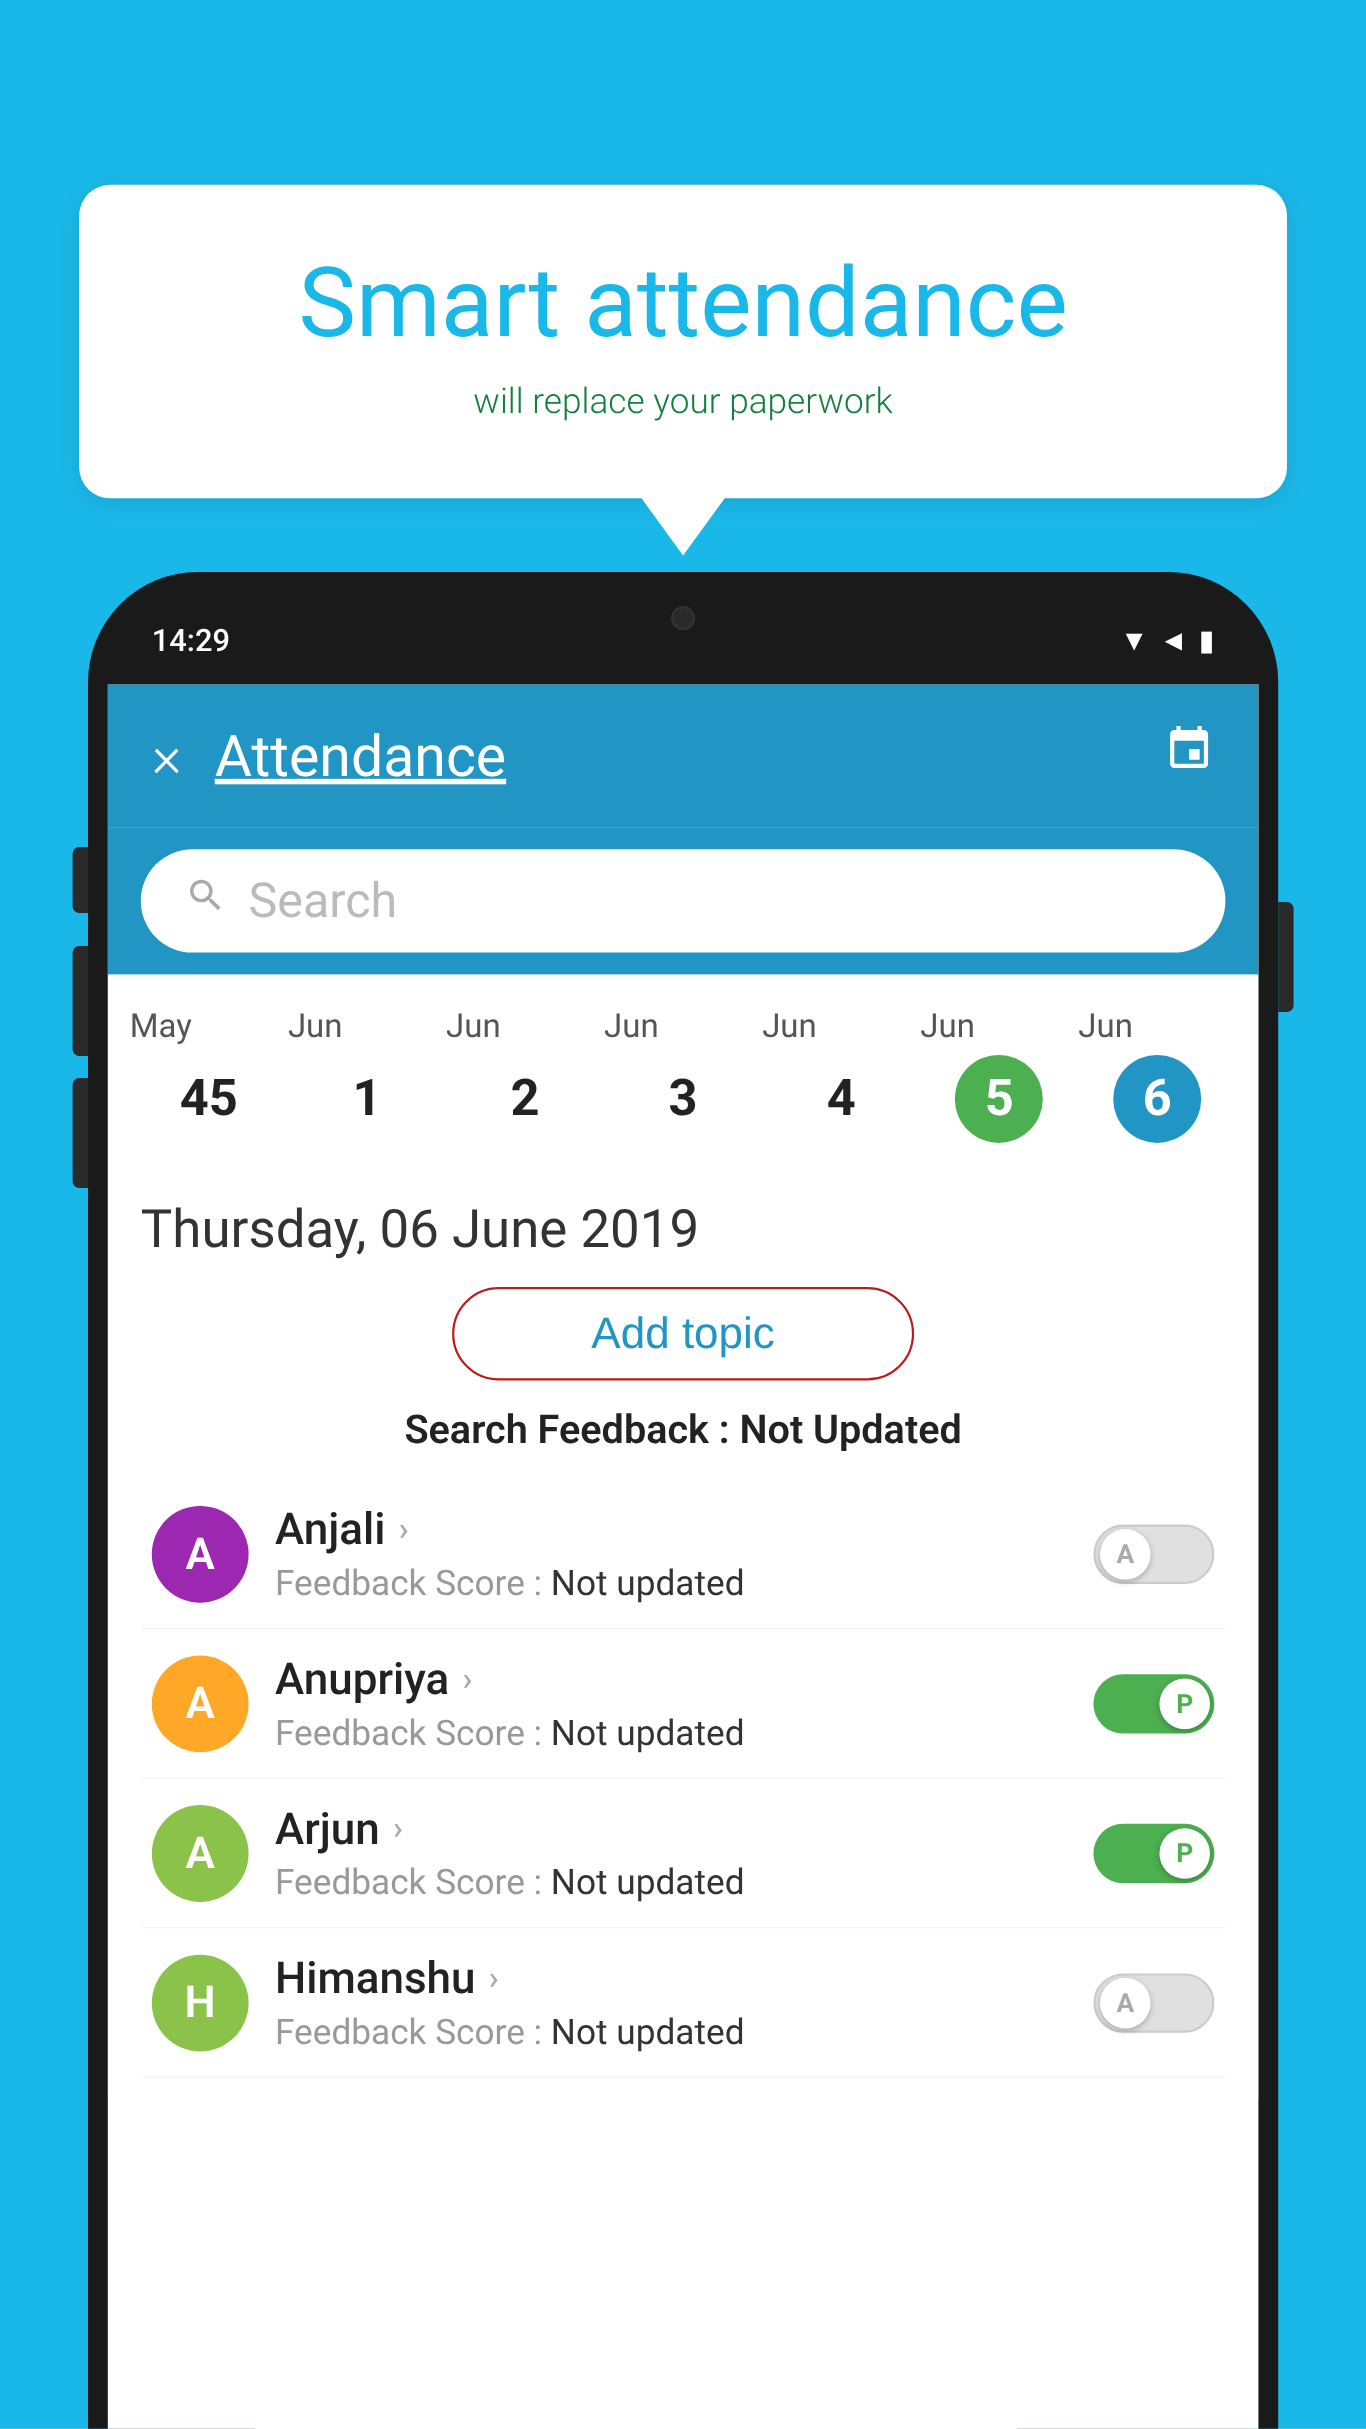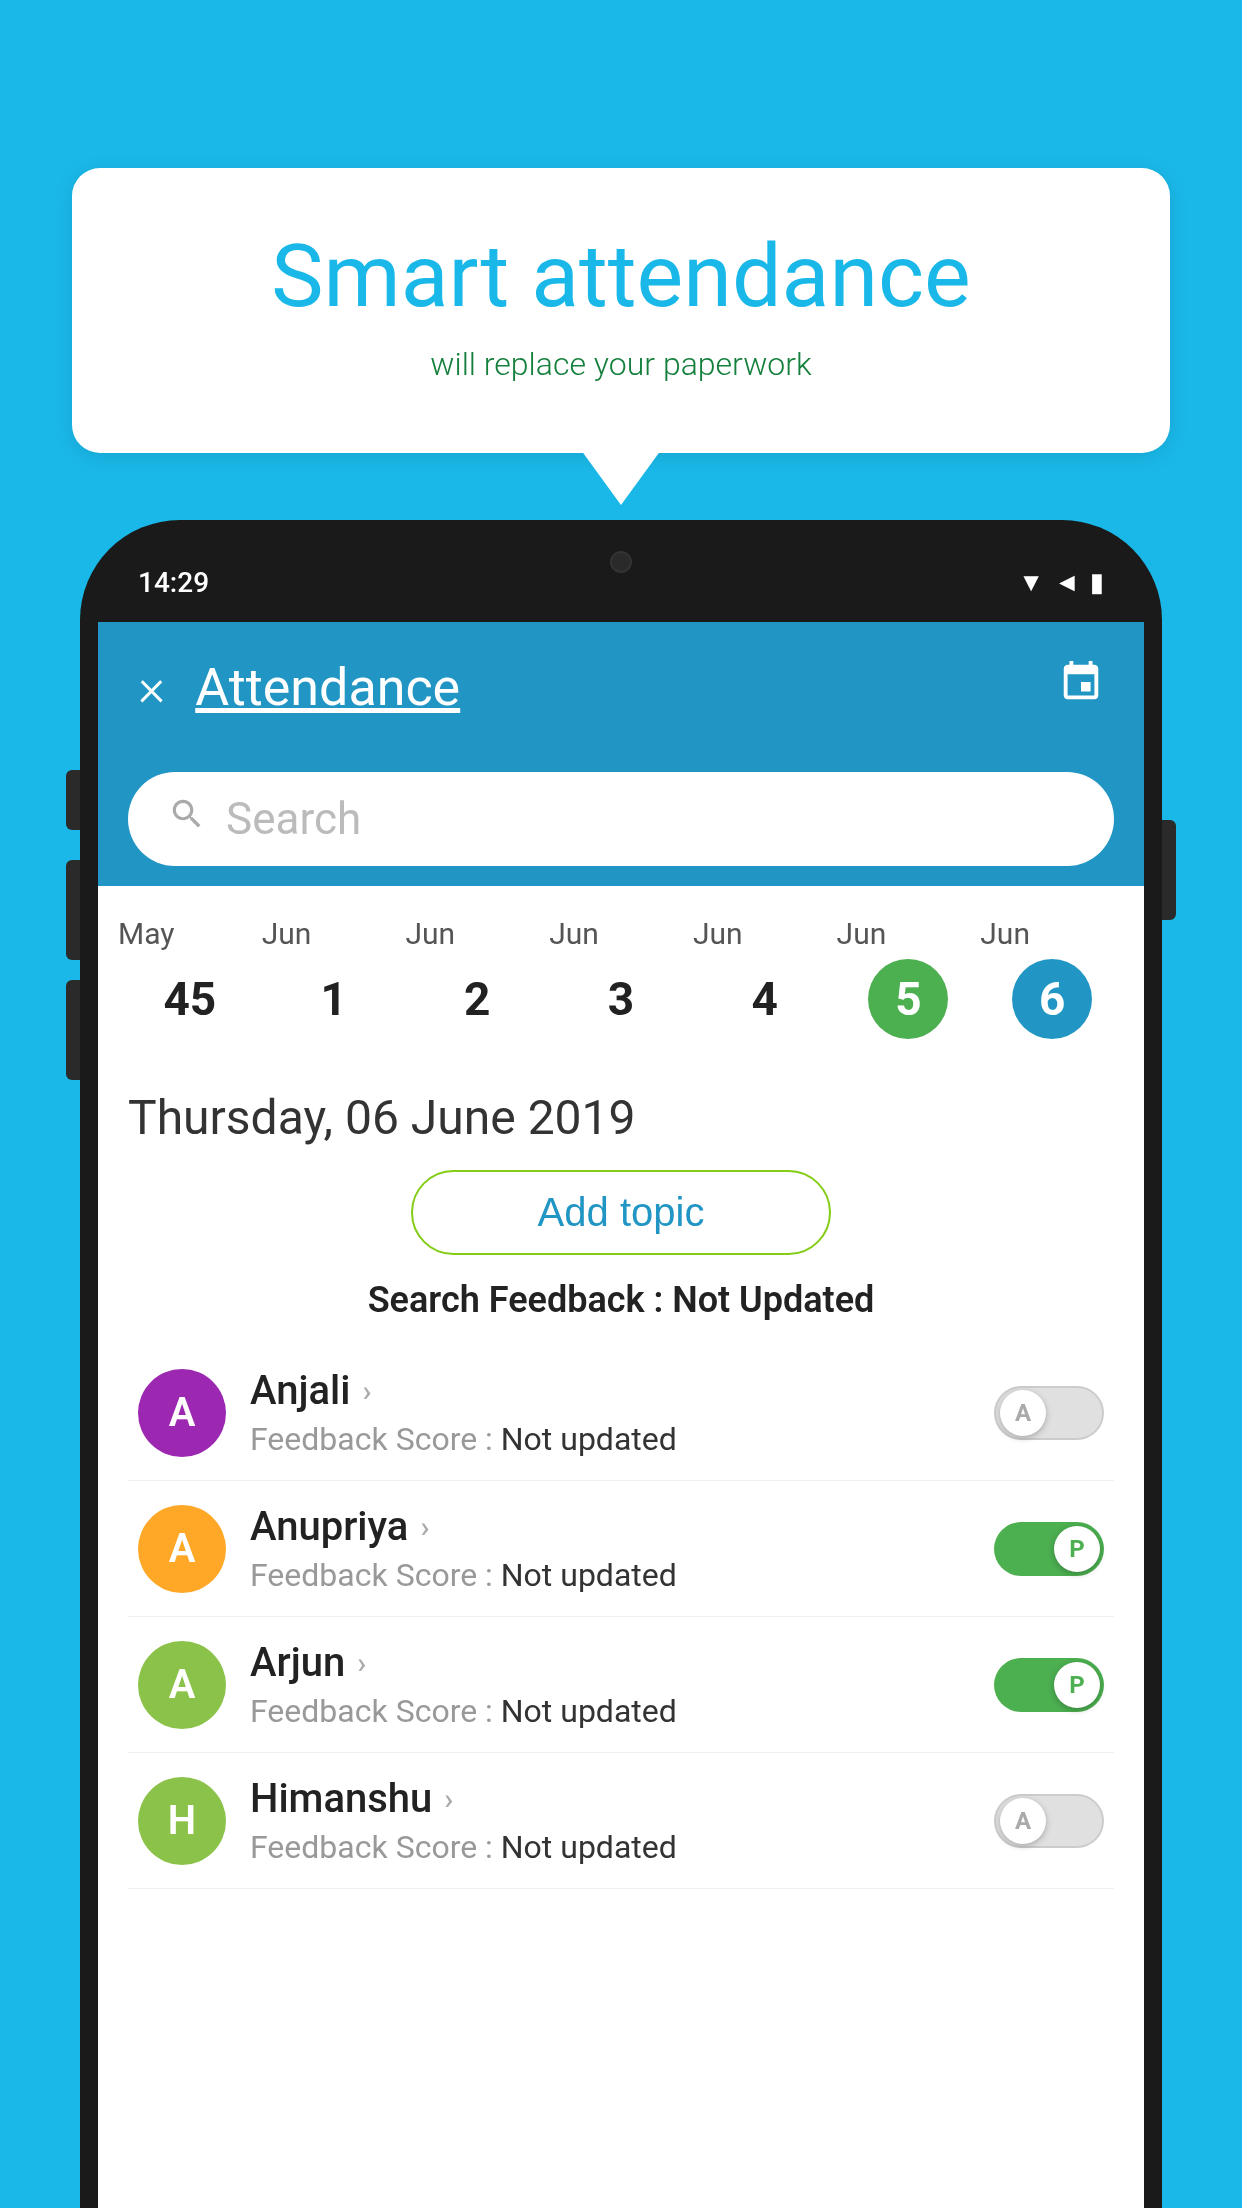--- a/index.html
+++ b/index.html
@@ -232,21 +232,21 @@
 
     .selected-date {
       font-size: 48px;
       color: #333;
       margin: 20px 0 24px;
     }
 
     .add-topic-btn {
       display: block;
       margin: 0 auto 24px;
-      border: 2px solid #84cc16;
+      border: 2px solid #b91c1c;
       border-radius: 50px;
       padding: 18px 60px;
       background: white;
       color: #2196c4;
       font-size: 40px;
       cursor: pointer;
       text-align: center;
       width: 420px;
     }
 

